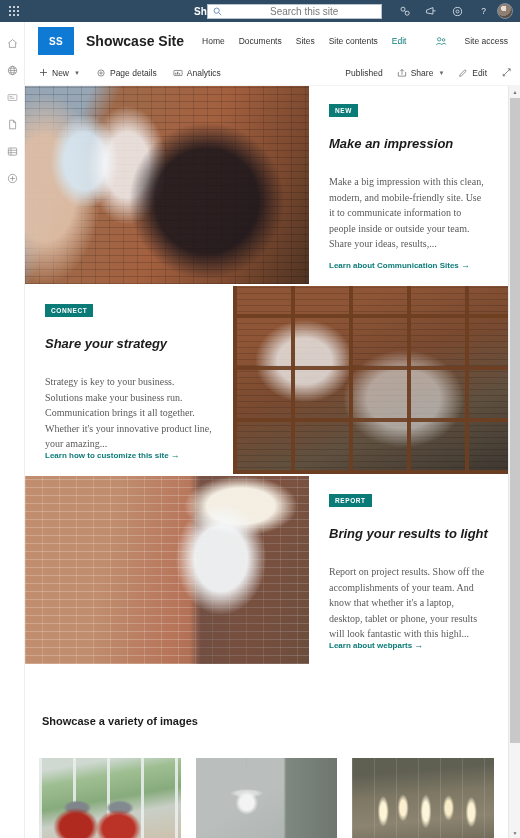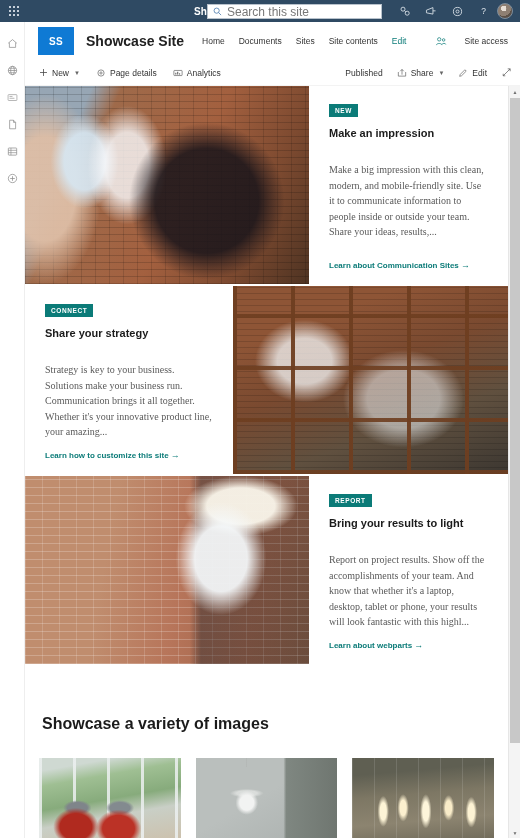--- a/index.html
+++ b/index.html
@@ -42,21 +42,21 @@
     position: absolute; left: 207px; top: 4px;
     width: 175px; height: 15px;
     background: #ffffff;
     border: 1px solid #b8c2cc;
     display: flex; align-items: center;
     padding-left: 5px;
     cursor: text;
   }
   .searchbox .mag { margin-right: 5px; display:flex; }
   .searchbox .ph {
-    font-size: 12px; color: #787878;
+    font-size: 10px; color: #787878; margin-left: 43px;
   }
   .suite-icons {
     position: absolute; right: 4px; top: 0;
     height: 22px; display: flex; align-items: center; gap: 2px;
   }
   .sbtn {
     width: 24px; height: 22px;
     display: flex; align-items: center; justify-content: center;
     cursor: pointer; color: #e6ebf0;
     font-size: 10px;
@@ -169,23 +169,24 @@
   }
   .badge {
     display: inline-block;
     background: #0b7b78; color: #ffffff;
     font-size: 6.5px; font-weight: bold;
     letter-spacing: .6px;
     padding: 3px 6px 3px 6px;
     align-self: flex-start;
   }
   .hero-title {
-    margin-top: 10px;
-    font-size: 11px; font-weight: 600; color: #1b1b1b;
-    cursor: pointer;
+    margin-top: 19px;
+    font-size: 13px; font-weight: 600; color: #1b1b1b;
+    cursor: pointer;
+    font-style: italic;
   }
   .hero-desc {
     margin-top: 23px;
     font-size: 10px; line-height: 1.55; color: #5a5a5a; font-family: Liberation Serif, serif;
   }
   .hero-link {
     position: absolute; left: 20px; bottom: 14px;
     font-size: 8px; color: #0b7b78; font-weight: 600;
     white-space: nowrap; cursor: pointer;
   }
@@ -217,21 +218,21 @@
       radial-gradient(ellipse 20% 16% at 76% 16%, rgba(250,246,235,.95) 0 60%, rgba(250,246,235,0) 100%),
       linear-gradient(90deg, rgba(0,0,0,0) 58%, rgba(40,40,44,.45) 62%, rgba(40,40,44,.2) 100%),
       repeating-linear-gradient(0deg, rgba(255,255,255,.22) 0 1px, rgba(255,255,255,0) 1px 8px),
       repeating-linear-gradient(90deg, rgba(255,255,255,.16) 0 1px, rgba(255,255,255,0) 1px 17px),
       linear-gradient(100deg, #c08d6e 0 30%, #b7755a 55%, #9e6248 80%, #7b5540 100%);
   }
 
   
   .gallery-head {
     position: absolute; left: 17px; top: 629px;
-    font-size: 16px; font-weight: 600; color: #1b1b1b;
+    font-size: 11px; font-weight: 600; color: #1b1b1b;
   }
   .gallery {
     position: absolute; left: 14px; top: 672px;
     width: 455px; height: 86px;
     display: flex; gap: 15px;
   }
   .thumb { width: 142px; height: 86px; overflow: hidden; cursor: pointer; }
   .th-lounge {
     background:
       linear-gradient(0deg, rgba(0,0,0,0) 52%, rgba(0,0,0,0) 100%),

